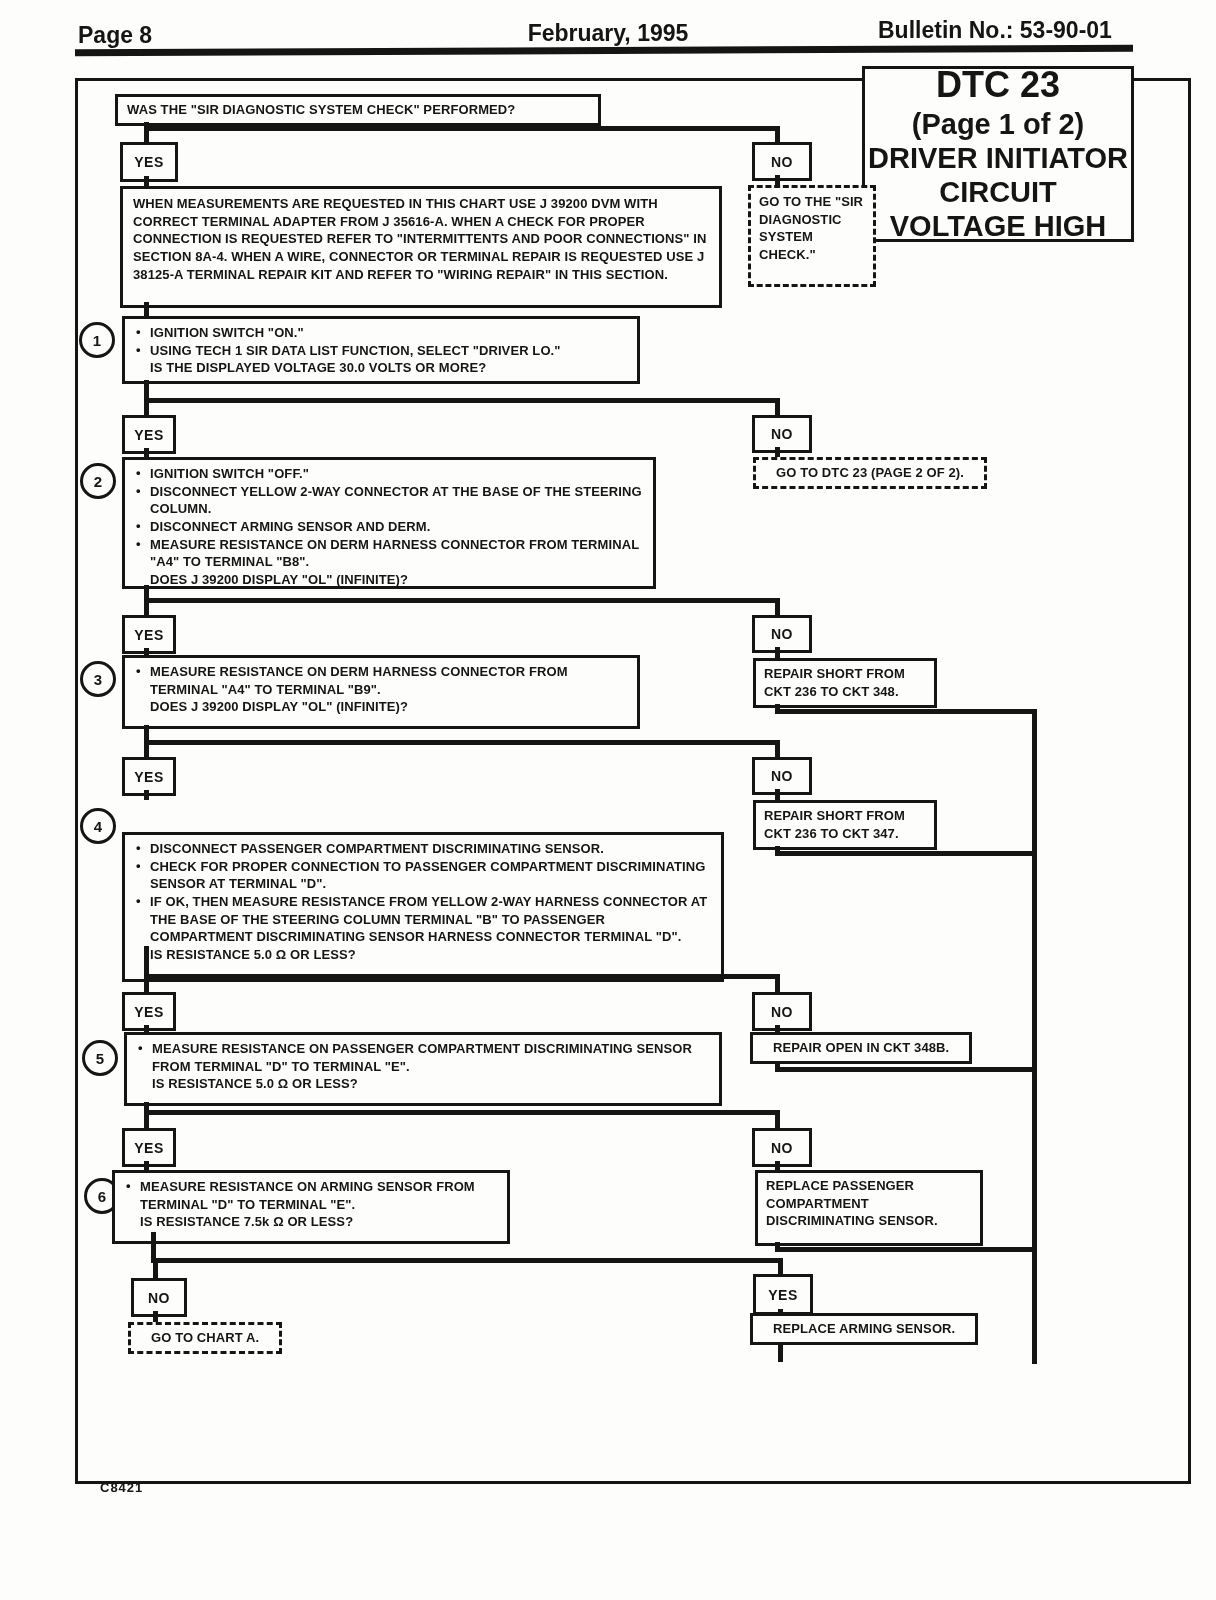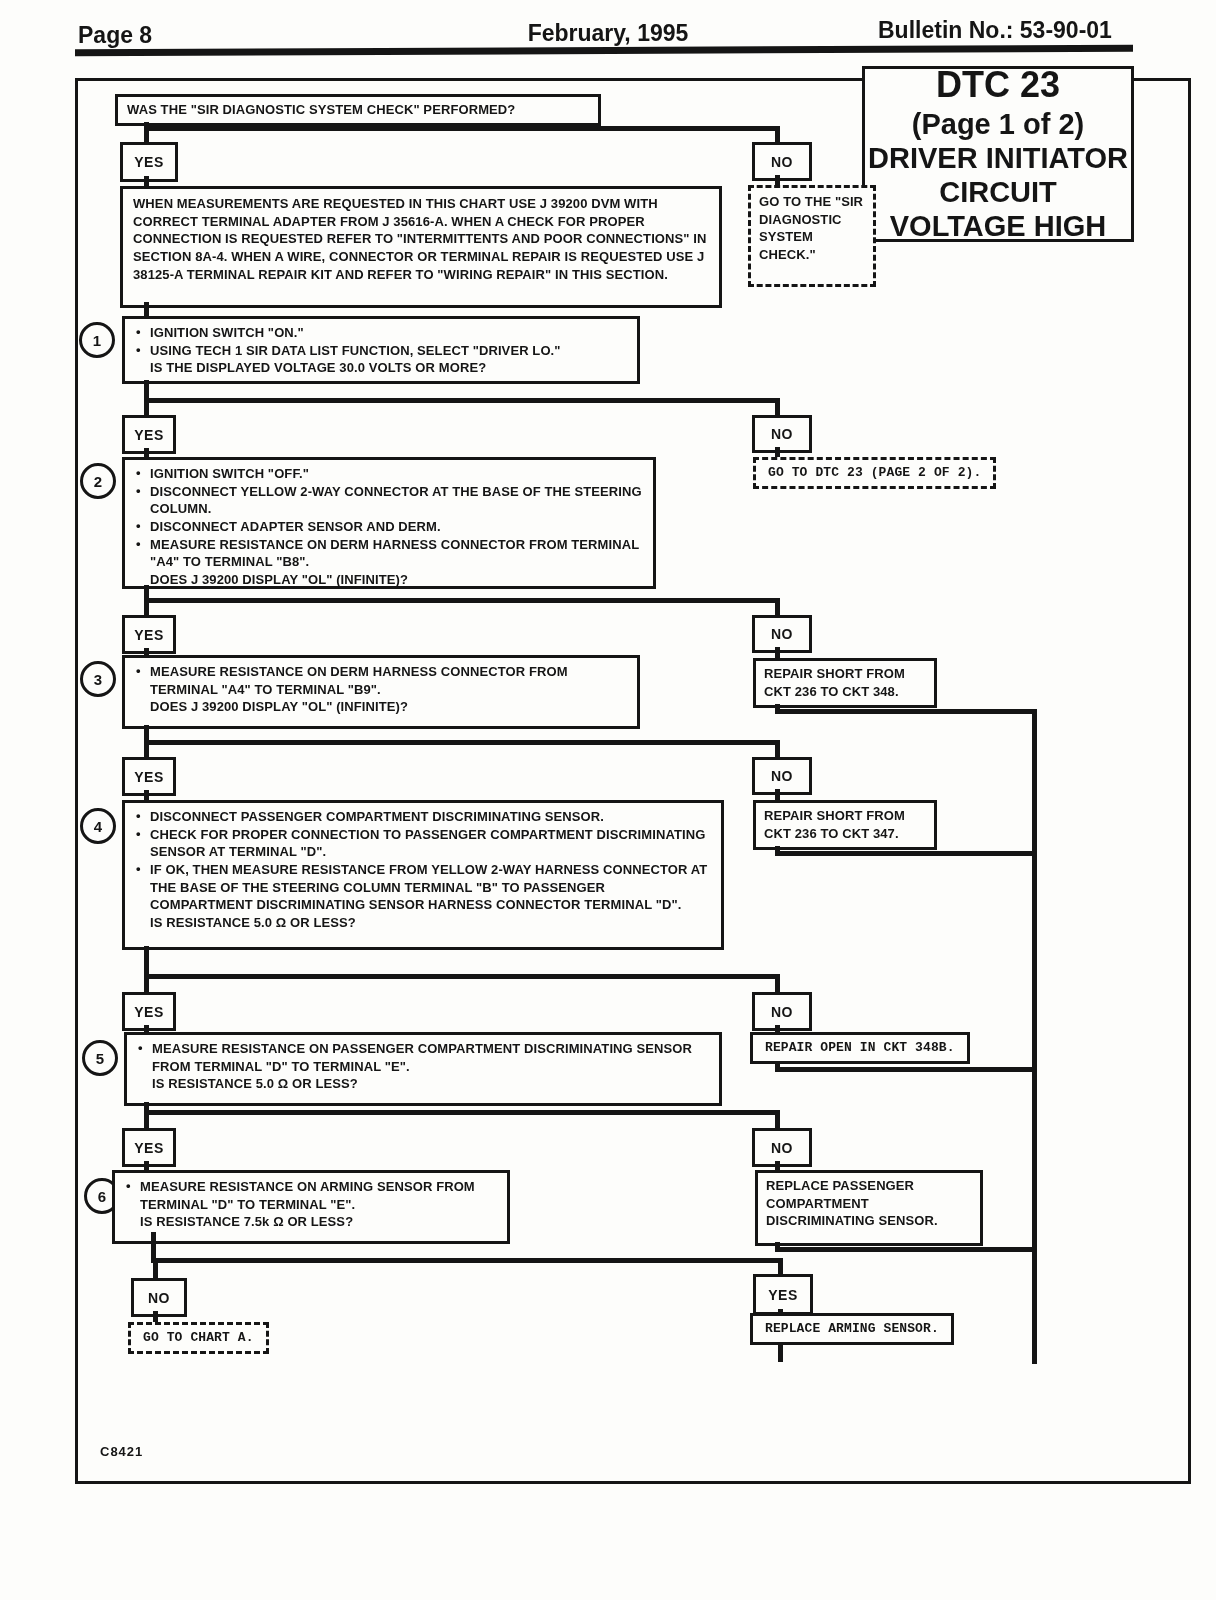--- a/index.html
+++ b/index.html
@@ -24,21 +24,21 @@
     display:flex;flex-direction:column;justify-content:center;align-items:center;
     text-align:center;line-height:1.18;
   }
   .title-main{font-size:36px;}
   .title-sub{font-size:29px;}
   .box{
     border:3px solid #151515;background:#fdfdfb;
     font-size:13px;line-height:1.36;letter-spacing:0.1px;
     padding:5px 10px 5px 10px;
   }
-  .plain{padding:4px 12px;font-family:Liberation Mono, monospace;}
+  .plain{padding:4px 20px;}
   .nowrap{white-space:nowrap;}
   .dashed{border:3px dashed #151515;}
   .yn{
     border:3px solid #151515;background:#fdfdfb;
     display:flex;align-items:center;justify-content:center;
     font-size:14px;letter-spacing:0.5px;
   }
   .circle{
     width:30px;height:30px;border:3px solid #151515;border-radius:50%;
     background:#fdfdfb;display:flex;align-items:center;justify-content:center;
@@ -116,21 +116,21 @@
   <div class="abs box dashed plain nowrap" style="left:753px;top:457px;">GO TO DTC 23 (PAGE 2 OF 2).</div>
 
   <div class="abs ln" style="left:144px;top:448px;width:5px;height:9px;"></div>
 
   <div class="abs circle" style="left:80px;top:463px;">
       <span>2</span>
     </div>
   <div class="abs box" style="left:122px;top:457px;width:508px;height:116px;">
     <div class="bl">IGNITION SWITCH "OFF."</div>
     <div class="bl">DISCONNECT YELLOW 2-WAY CONNECTOR AT THE BASE OF THE STEERING COLUMN.</div>
-    <div class="bl">DISCONNECT ADAPTER SENSOR AND DERM.</div>
+    <div class="bl">DISCONNECT ARMING SENSOR AND DERM.</div>
     <div class="bl">MEASURE RESISTANCE ON DERM HARNESS CONNECTOR FROM TERMINAL "A4" TO TERMINAL "B8".</div>
     <div class="ql">DOES J 39200 DISPLAY "OL" (INFINITE)?</div>
   </div>
 
   <div class="abs ln" style="left:144px;top:585px;width:5px;height:30px;"></div>
   <div class="abs ln" style="left:144px;top:598px;width:636px;height:5px;"></div>
   <div class="abs ln" style="left:775px;top:600px;width:5px;height:15px;"></div>
 
   <div class="abs yn" style="left:122px;top:615px;width:48px;height:33px;">
       <span>YES</span>
@@ -170,21 +170,21 @@
   <div class="abs ln" style="left:775px;top:789px;width:5px;height:11px;"></div>
   <div class="abs box" style="left:753px;top:800px;width:162px;height:36px;padding:4px 8px;">REPAIR SHORT FROM CKT 236 TO CKT 347.</div>
   <div class="abs ln" style="left:775px;top:846px;width:5px;height:10px;"></div>
   <div class="abs ln" style="left:775px;top:851px;width:262px;height:5px;"></div>
 
   <div class="abs ln" style="left:144px;top:790px;width:5px;height:10px;"></div>
 
   <div class="abs circle" style="left:80px;top:808px;">
       <span>4</span>
     </div>
-  <div class="abs box" style="left:122px;top:800px;width:576px;height:134px;">
+  <div class="abs box" style="left:122px;top:832px;width:576px;height:134px;">
     <div class="bl">DISCONNECT PASSENGER COMPARTMENT DISCRIMINATING SENSOR.</div>
     <div class="bl">CHECK FOR PROPER CONNECTION TO PASSENGER COMPARTMENT DISCRIMINATING SENSOR AT TERMINAL "D".</div>
     <div class="bl">IF OK, THEN MEASURE RESISTANCE FROM YELLOW 2-WAY HARNESS CONNECTOR AT THE BASE OF THE STEERING COLUMN TERMINAL "B" TO PASSENGER COMPARTMENT DISCRIMINATING SENSOR HARNESS CONNECTOR TERMINAL "D".</div>
     <div class="ql">IS RESISTANCE 5.0 Ω OR LESS?</div>
   </div>
 
   <div class="abs ln" style="left:144px;top:946px;width:5px;height:46px;"></div>
   <div class="abs ln" style="left:144px;top:974px;width:636px;height:5px;"></div>
   <div class="abs ln" style="left:775px;top:976px;width:5px;height:16px;"></div>
 
@@ -249,15 +249,15 @@
     </div>
 
   <div class="abs ln" style="left:153px;top:1311px;width:5px;height:11px;"></div>
   <div class="abs box dashed plain nowrap" style="left:128px;top:1322px;">GO TO CHART A.</div>
 
   <div class="abs ln" style="left:778px;top:1309px;width:5px;height:4px;"></div>
   <div class="abs box plain nowrap" style="left:750px;top:1313px;">REPLACE ARMING SENSOR.</div>
   <div class="abs ln" style="left:778px;top:1344px;width:5px;height:18px;"></div>
 
 
-  <div class="abs figcode" style="left:100px;top:1444px;text-align:center;">C8421</div>
+  <div class="abs figcode" style="left:100px;top:1480px;text-align:center;">C8421</div>
 
 </div>
 
 </body></html>

